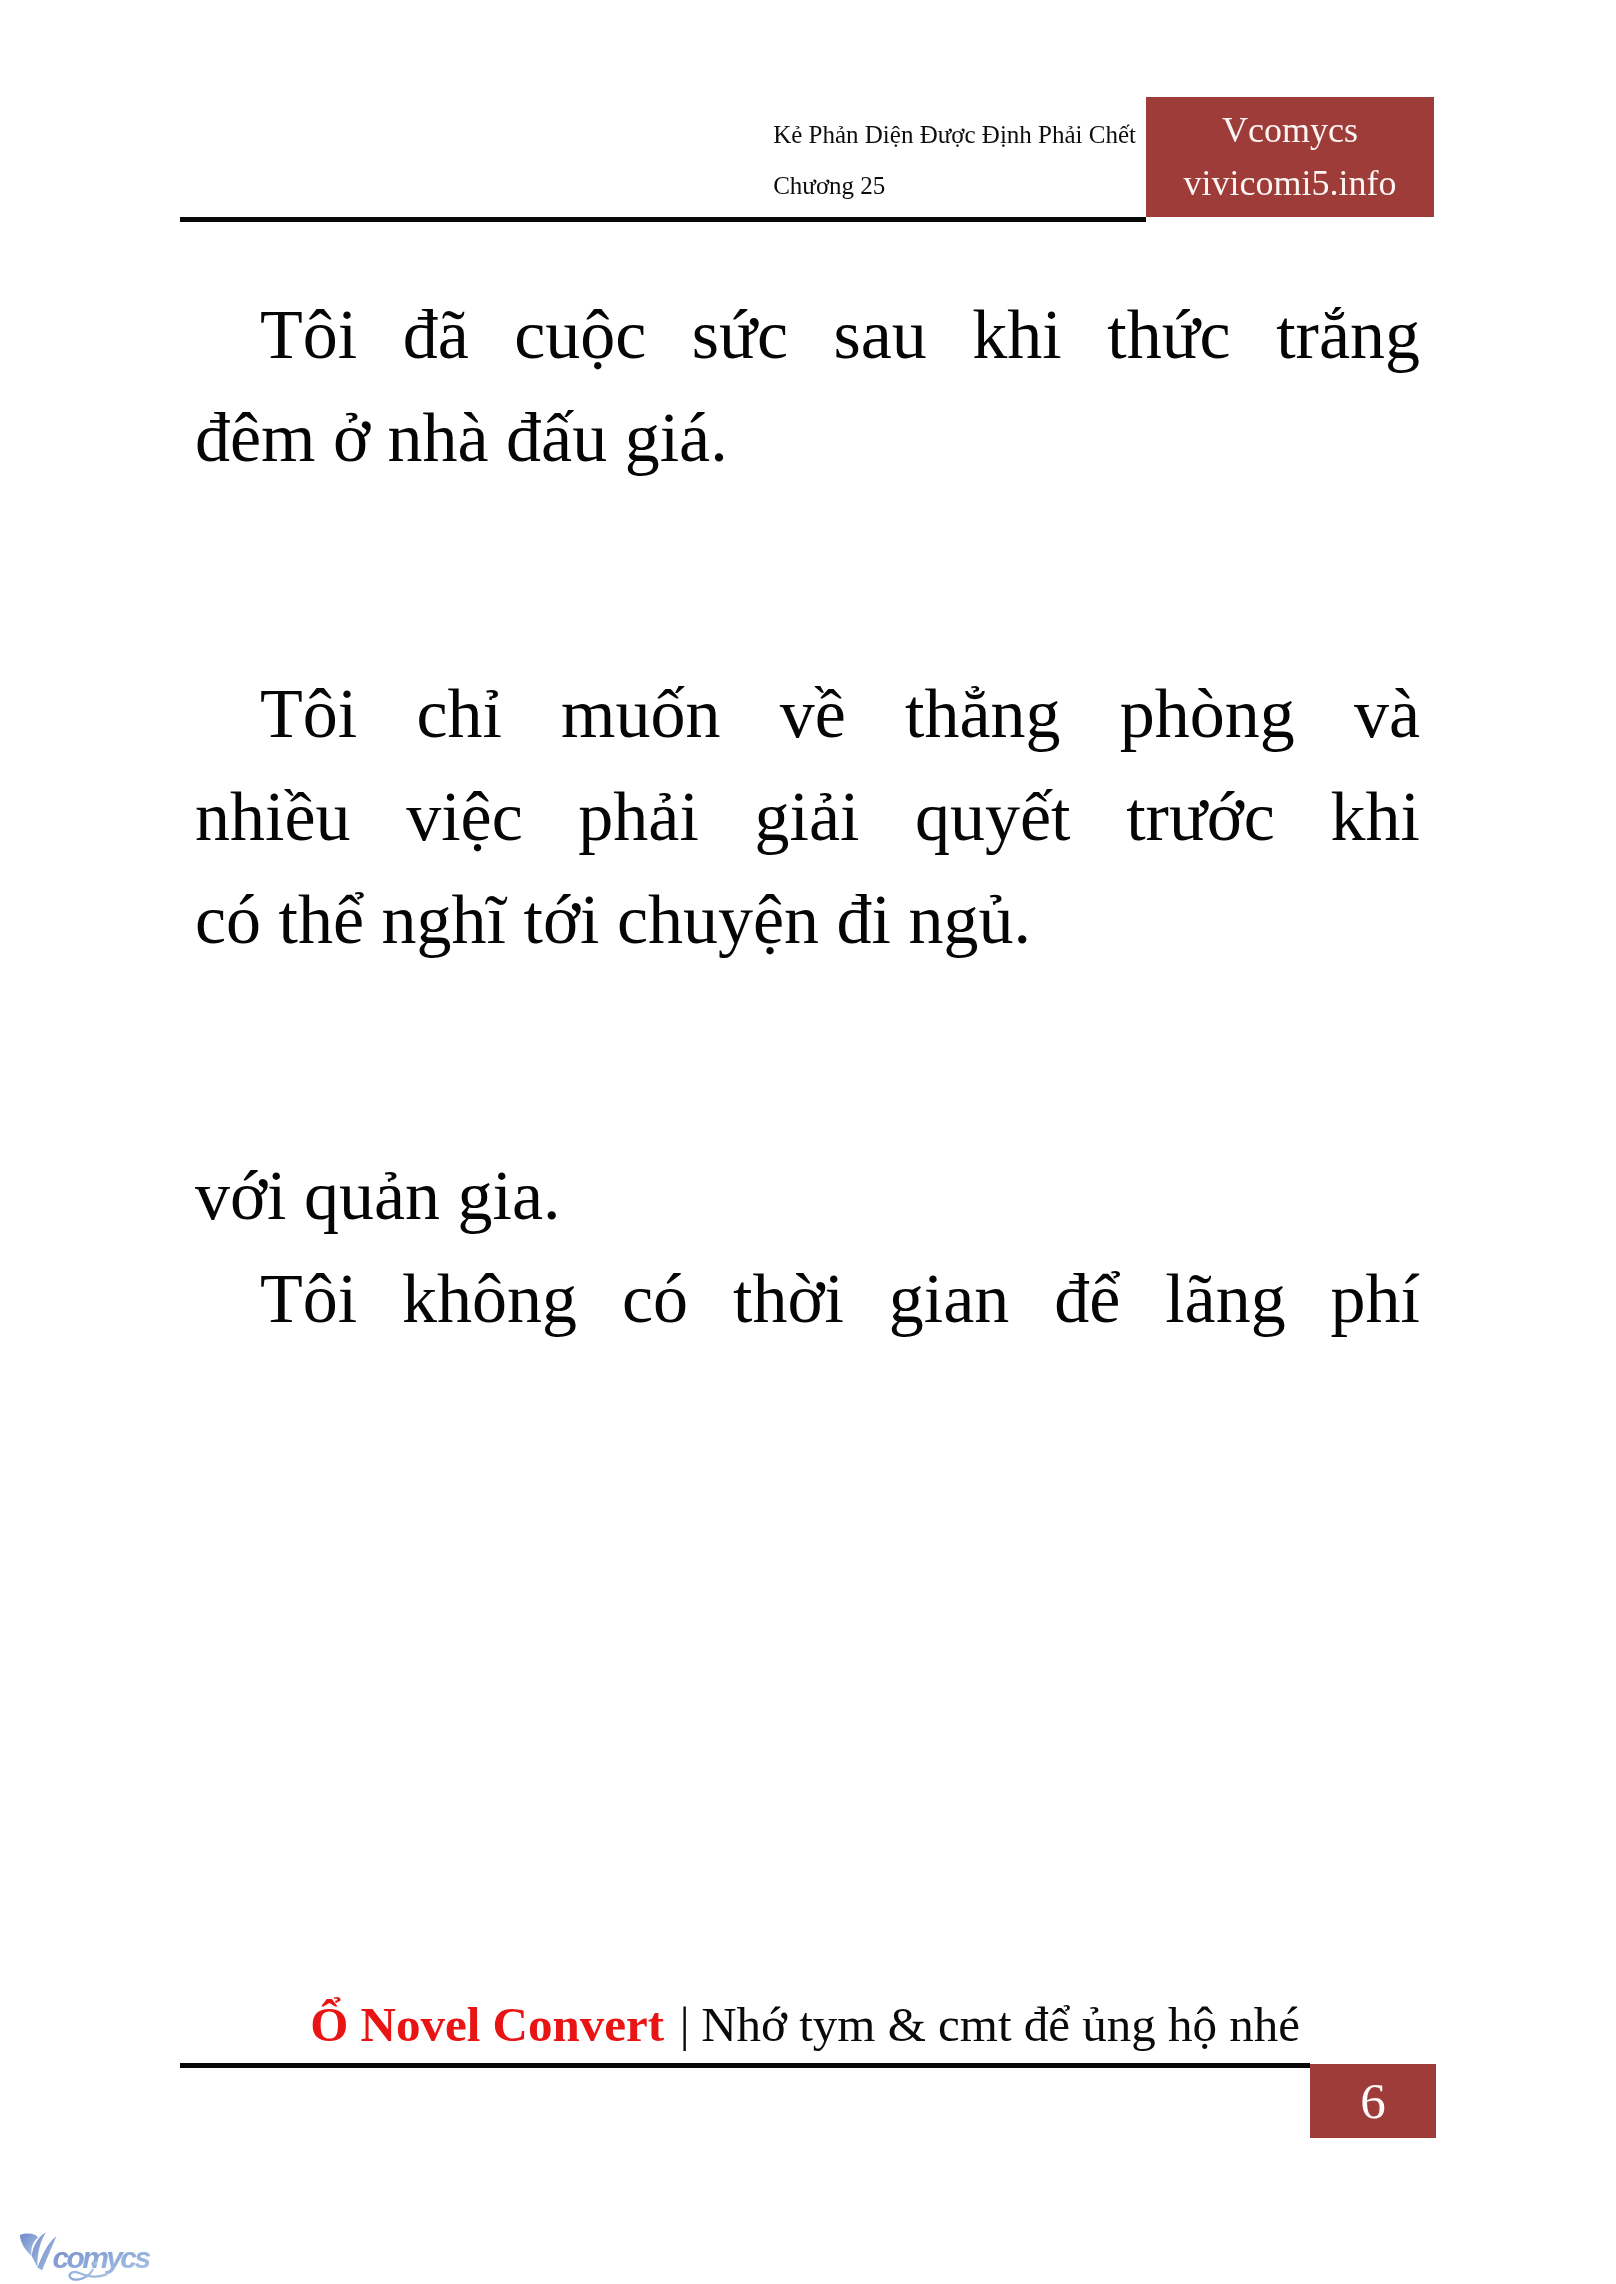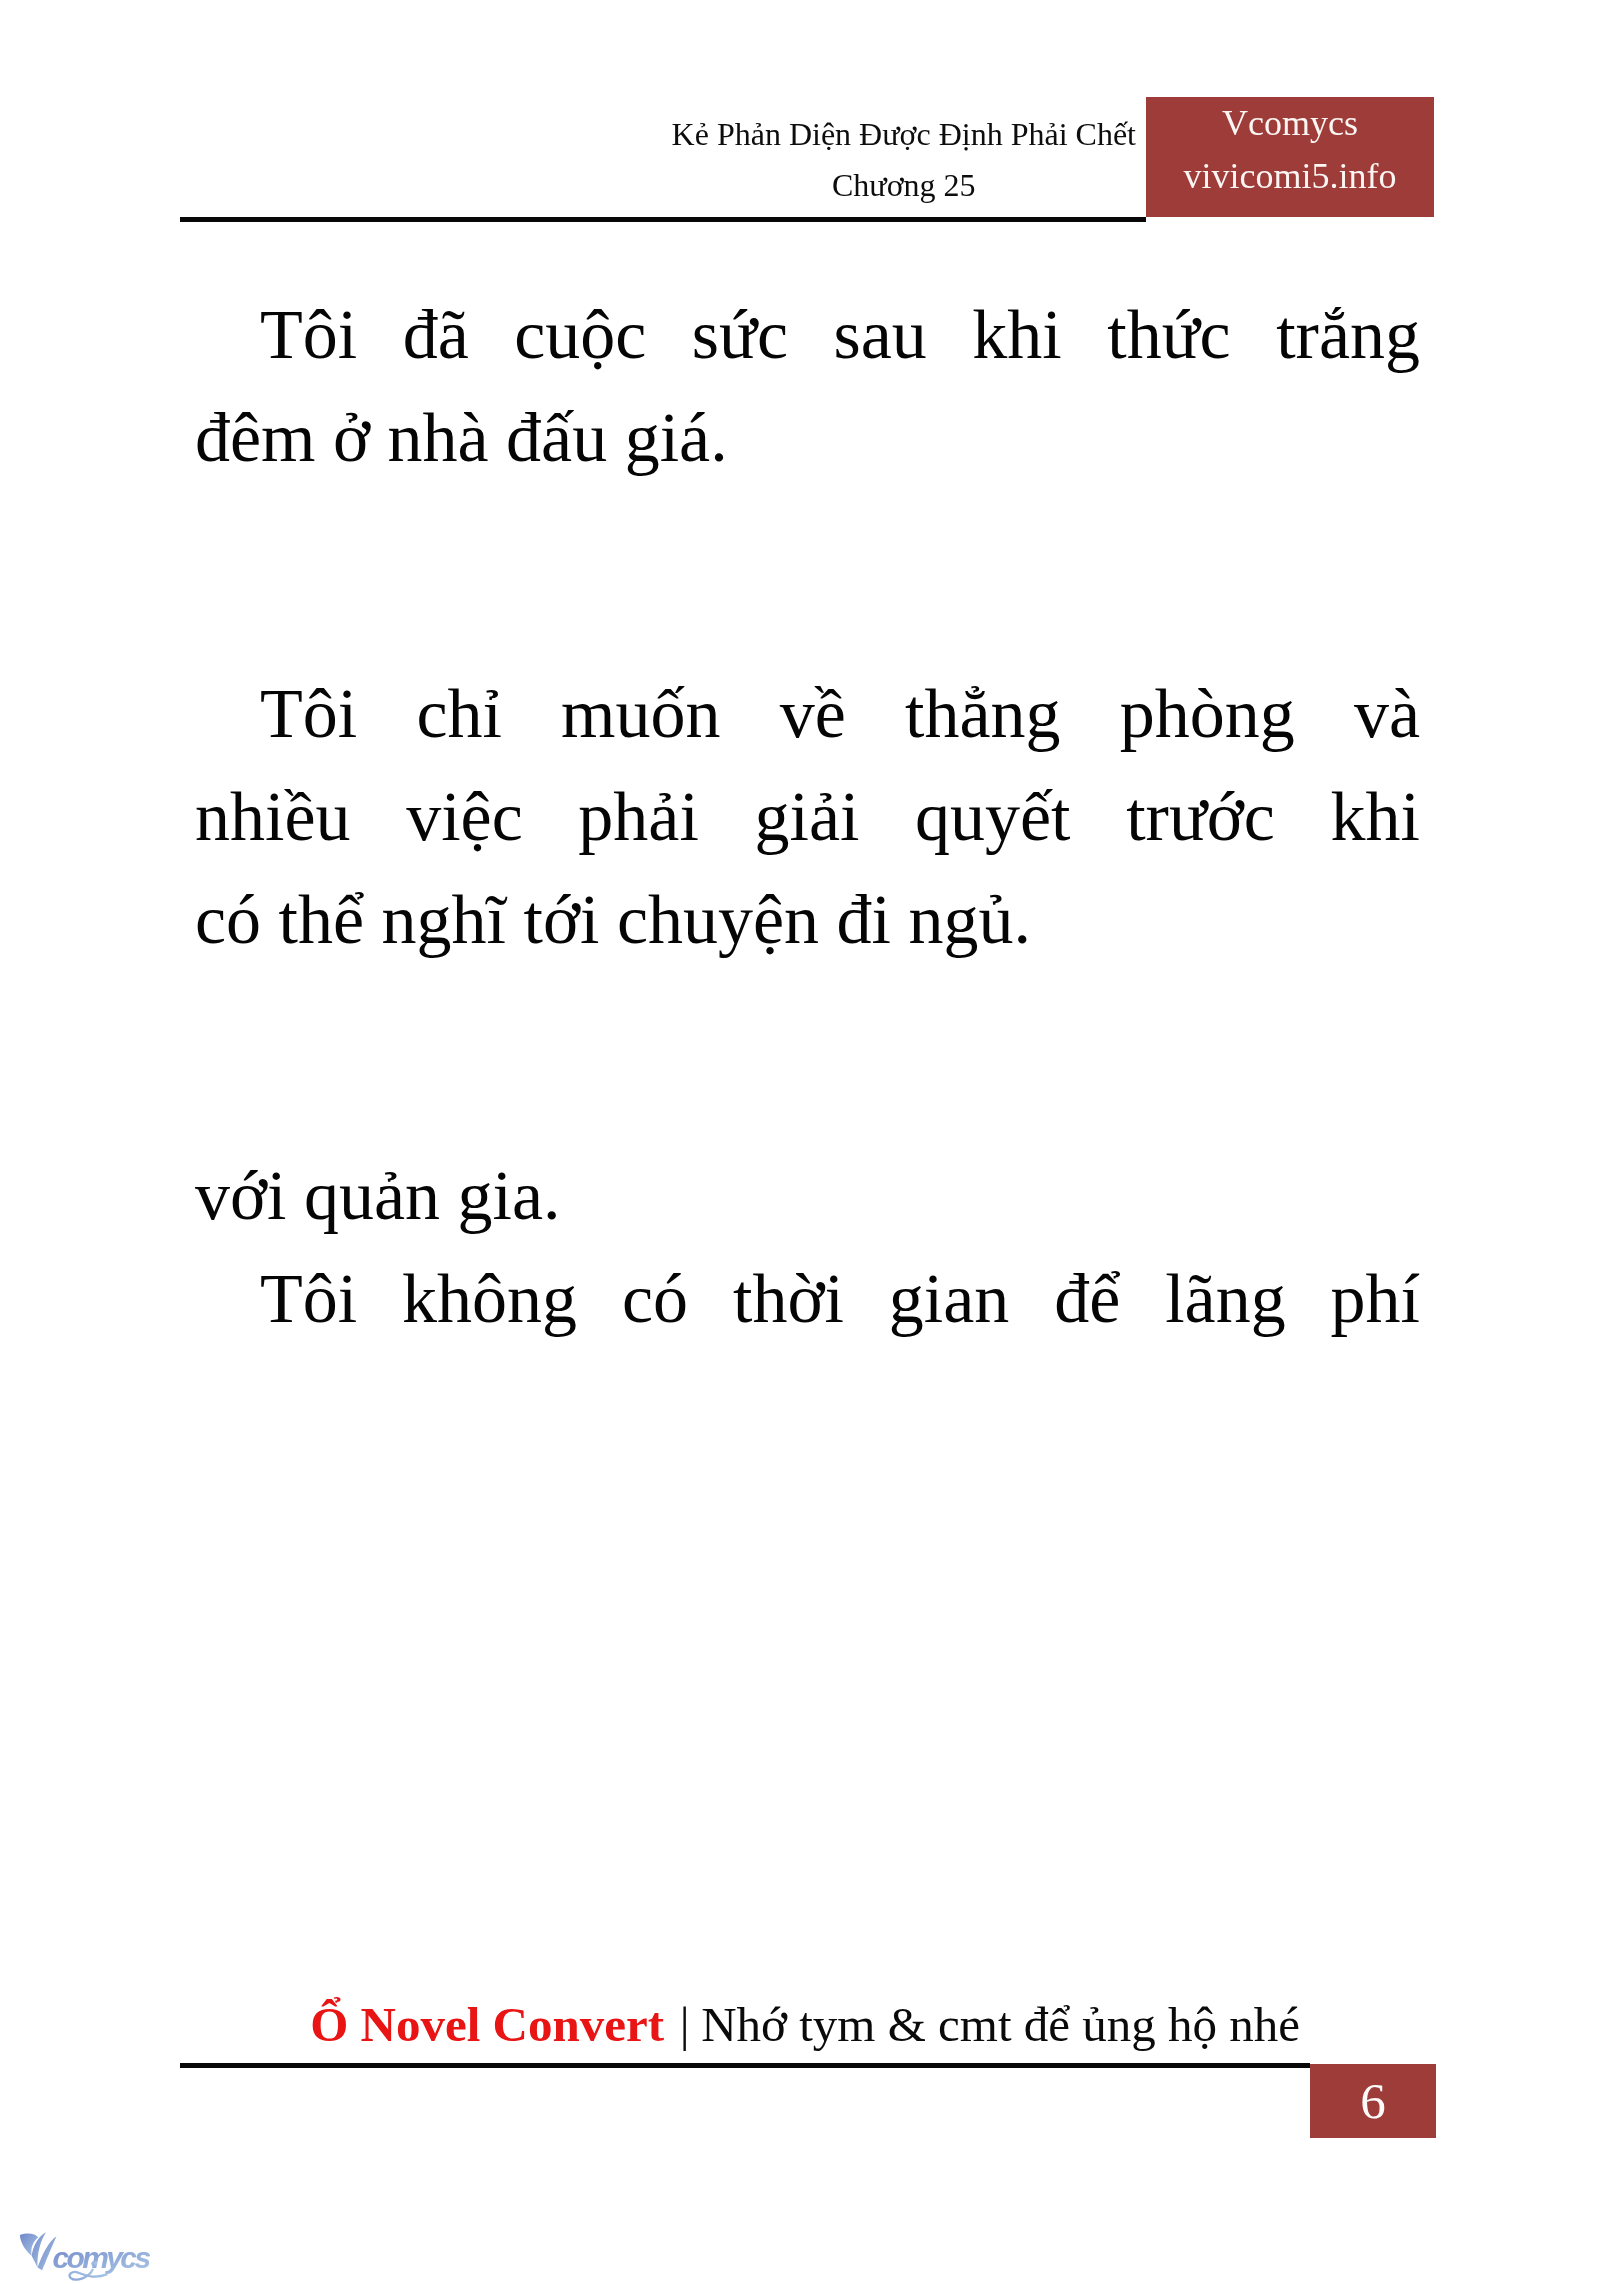--- a/index.html
+++ b/index.html
@@ -7,33 +7,33 @@
     position:relative;
     width:1616px;height:2284px;
     background:#ffffff;
     font-family:"Liberation Serif","DejaVu Serif",serif;
     overflow:hidden;
   }
   
   .header-titles{
     position:absolute;
     top:109px;right:480px;
-    text-align:center;
-    font-size:32px;line-height:51px;
+    text-align:left;
+    font-size:25px;line-height:51px;
     color:#0d0d0d;
     white-space:nowrap;
   }
   .brand-box{
     position:absolute;
     left:1146px;top:97px;
     width:288px;height:120px;
     background:var(--accent);
     color:#fbf6f3;
     display:flex;flex-direction:column;
-    align-items:center;justify-content:flex-start;
+    align-items:center;justify-content:center;
     font-size:36px;line-height:53px;
     text-align:center;
   }
   .header-rule{
     position:absolute;
     left:180px;top:217px;
     width:966px;height:5.2px;
     background:#080808;
   }
   

